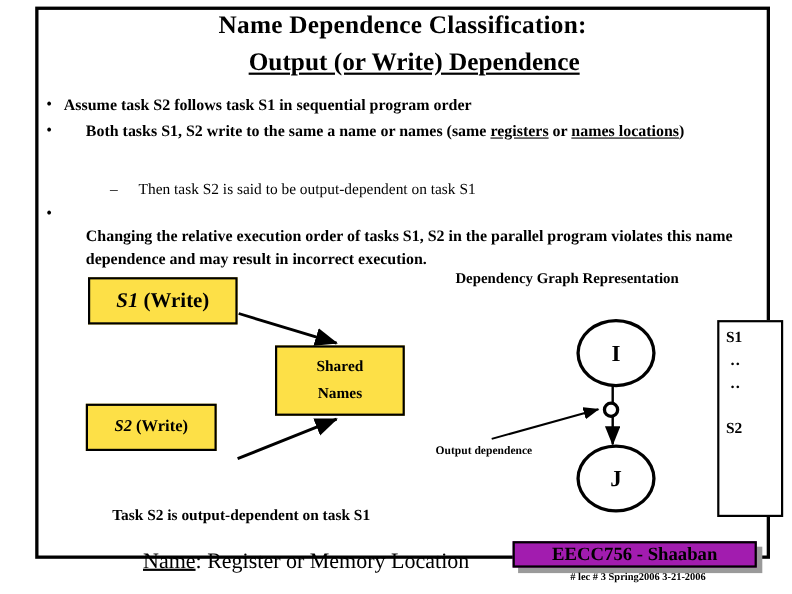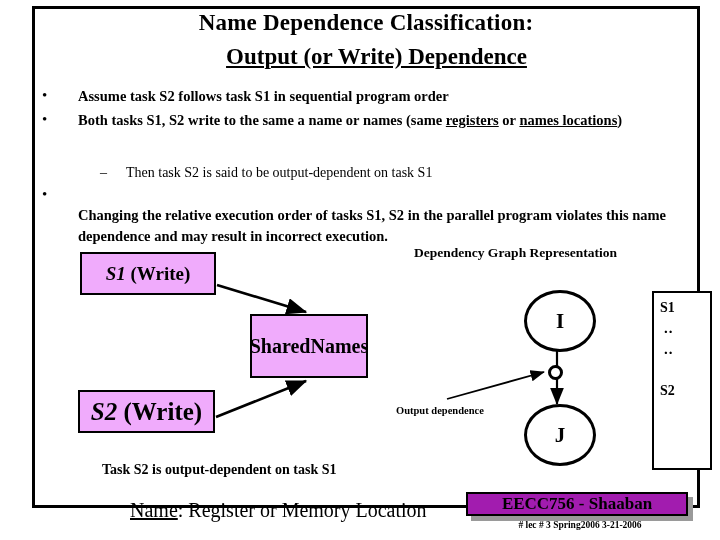--- a/index.html
+++ b/index.html
@@ -72,54 +72,54 @@
   }
   .sub-text {
     display: block;
     font-size: 14px;
     font-weight: normal;
     line-height: 20px;
   }
   .u { text-decoration: underline; }
 
   #bullet-1 { left: 42px; top: 86px; width: 640px; }
-  #bullet-1 .bullet-text { margin-left: 36px; }
+  #bullet-1 .bullet-text { margin-left: 16px; }
   #bullet-2 { left: 42px; top: 110px; width: 640px; }
   #bullet-2 .bullet-text { margin-left: 36px; }
   #sub-bullet-1 { left: 100px; top: 163px; width: 580px; }
   #sub-bullet-1 .sub-text { margin-left: 26px; }
   #sub-bullet-1 .bullet-mark { font-size: 14px; font-weight: normal; }
   #bullet-3 { left: 42px; top: 185px; width: 640px; }
   #bullet-3 .bullet-text { margin-left: 36px; margin-top: 20px; }
 
   
   .diag-box {
     position: absolute;
     border: 2px solid #000000;
     box-sizing: border-box;
-    background: #f0abfc;
+    background: #fde047;
     display: flex;
     align-items: center;
     justify-content: center;
     text-align: center;
   }
   #box-s1-write {
     left: 80px; top: 252px; width: 136px; height: 43px;
     font-size: 19px;
   }
   #box-s2-write {
-    left: 78px; top: 390px; width: 137px; height: 43px;
-    font-size: 25px;
+    left: 78px; top: 367px; width: 119px; height: 43px;
+    font-size: 15px;
   }
   .sx-italic { font-style: italic; font-weight: bold; }
   .sx-roman  { font-style: normal; font-weight: bold; }
   #box-shared-names {
     left: 250px; top: 314px; width: 118px; height: 64px;
-    font-size: 20px; font-weight: bold;
-    flex-direction: row;
+    font-size: 14px; font-weight: bold;
+    flex-direction: column;
     line-height: 25px;
   }
 
   
   #arrow-layer {
     position: absolute;
     left: 0; top: 0;
     width: 720px; height: 540px;
     pointer-events: none;
   }

